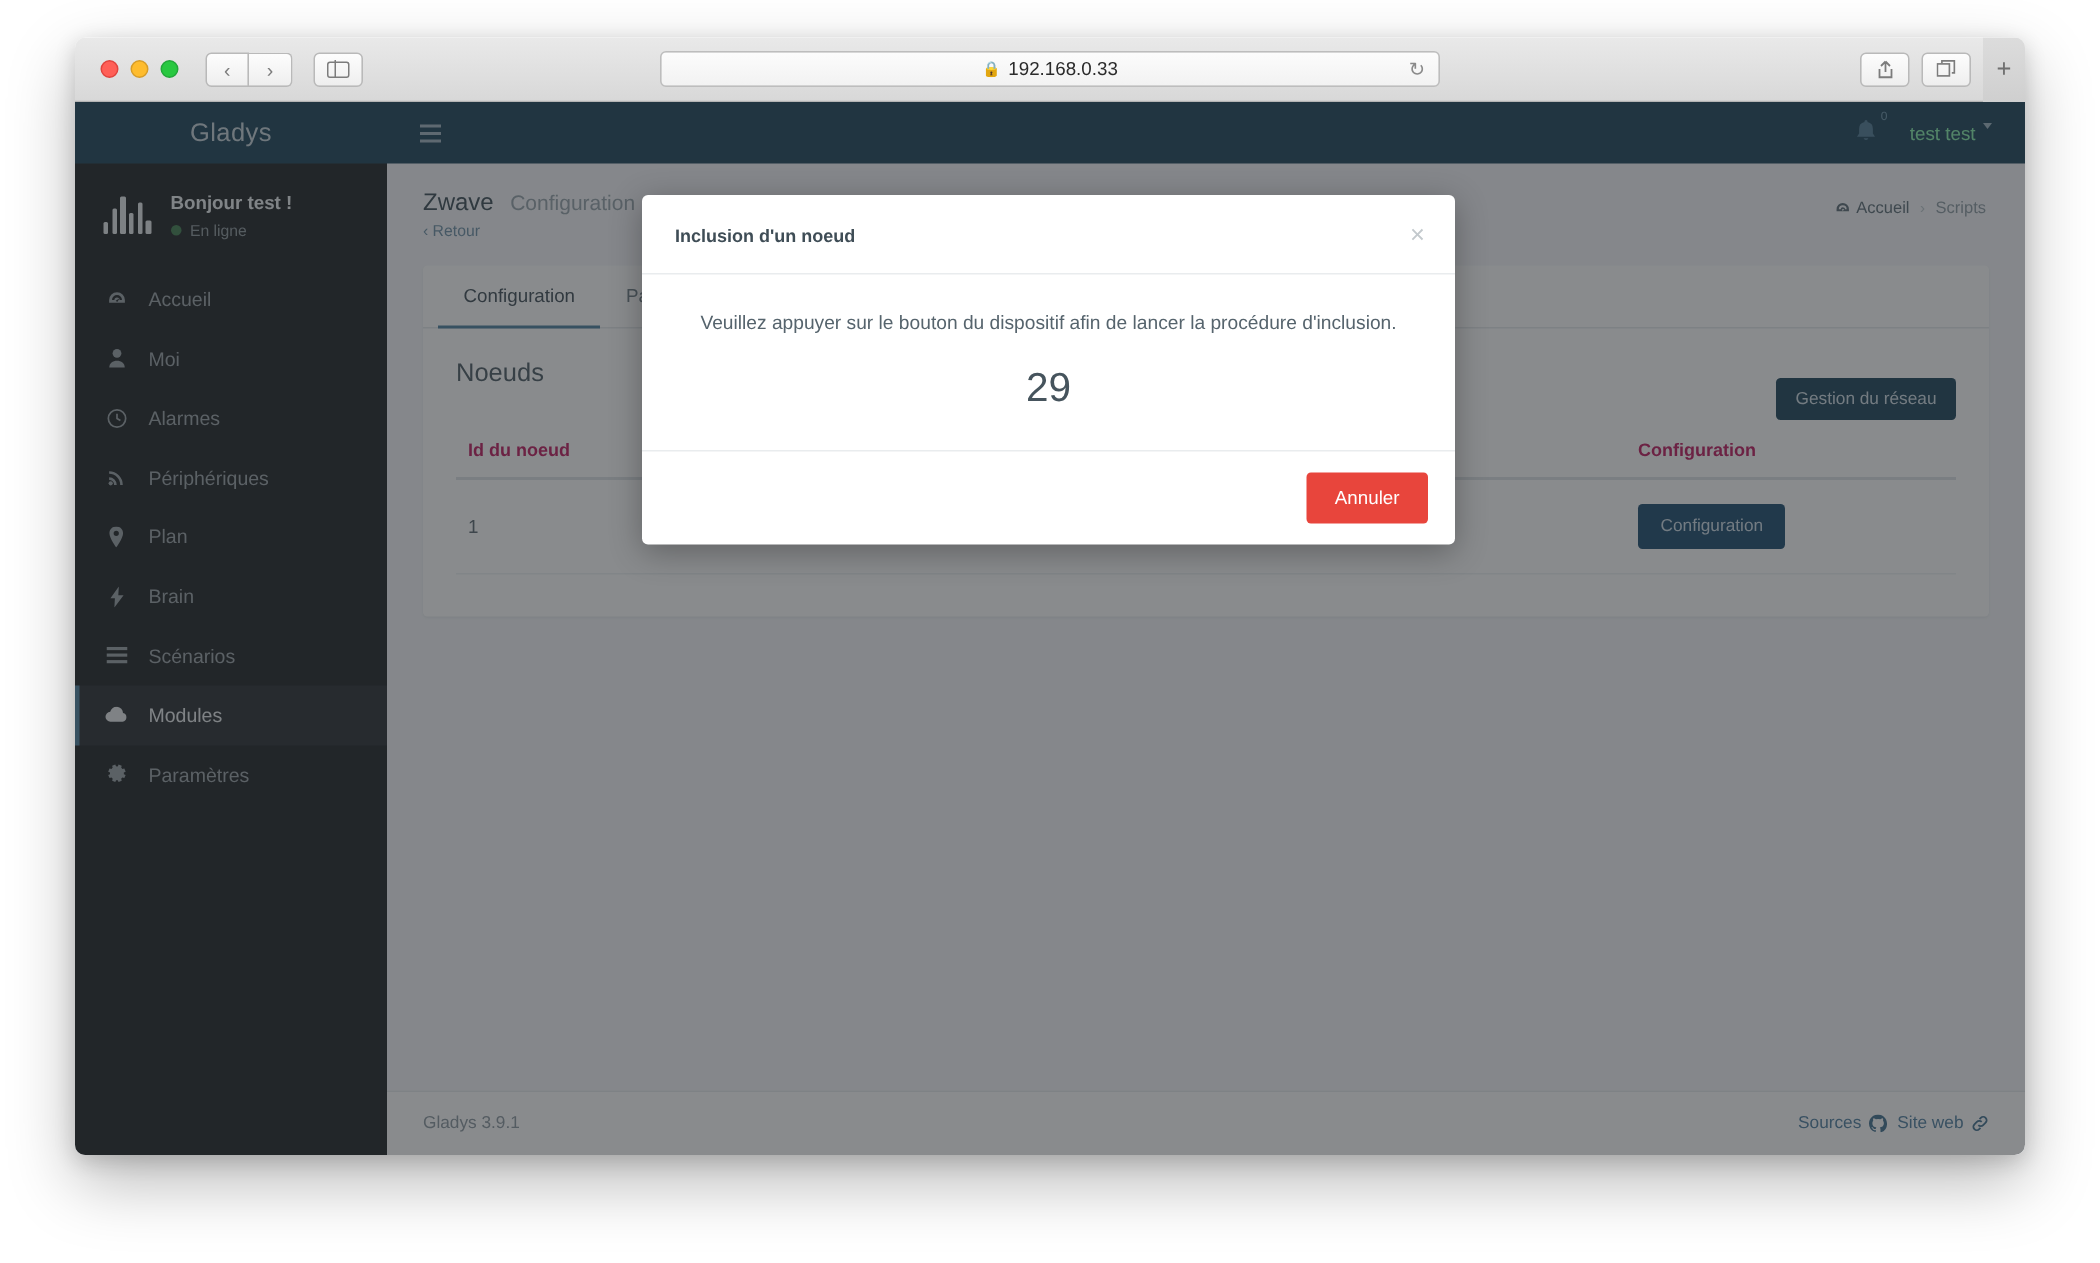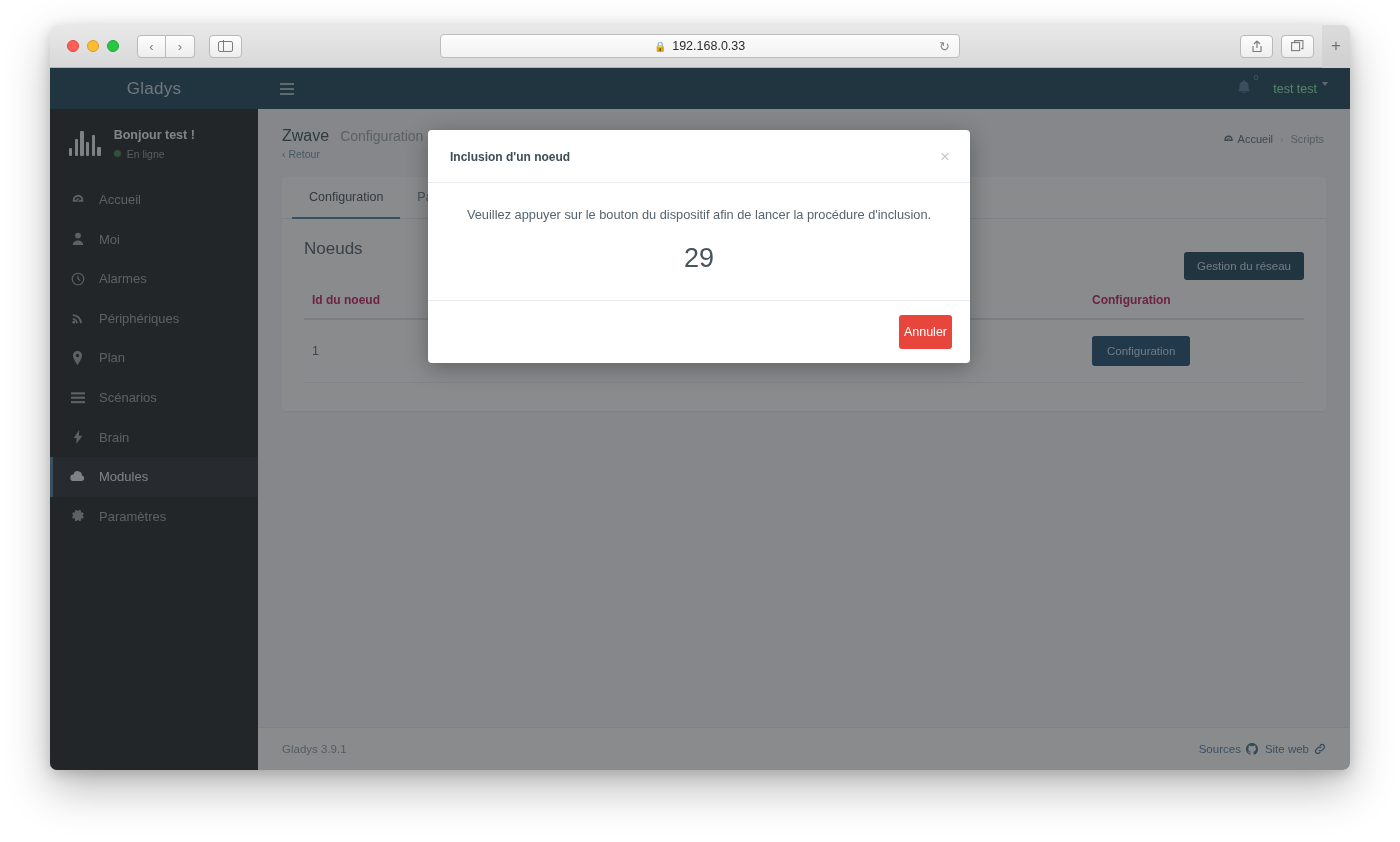--- a/index.html
+++ b/index.html
@@ -242,21 +242,21 @@
   }
   .modal-body { padding: 24px 22px 26px 22px; }
   .modal-text { font-size: 12.8px; color: #56646d; text-align: center; }
   .countdown { text-align: center; font-size: 27px; color: #46545d; margin-top: 21px; font-weight: normal; }
   .modal-footer {
     padding: 14px 18px; border-top: 1px solid #e9ecee;
     display: flex; justify-content: flex-end;
   }
   .btn-cancel {
     background: #e8453c; color: #ffffff; border: none; border-radius: 3px;
-    font-size: 12.5px; padding: 10px 5px; cursor: pointer;
+    font-size: 12.5px; padding: 10px 19px; cursor: pointer;
   }
 </style>
 </head>
 <body>
 
 <div class="browser-window">
 
   <div class="browser-toolbar">
     <div class="traffic-lights">
       <div class="tl red"></div>
@@ -362,35 +362,35 @@
         <div class="nav-item">
           <span class="nav-ico">
             <svg width="11" height="14" viewBox="0 0 12 16">
                 <path d="M6 0C3 0 .8 2.2.8 5.2 .8 9 6 16 6 16s5.2-7 5.2-10.8C11.2 2.2 9 0 6 0zm0 7.2a2 2 0 110-4 2 2 0 010 4z"></path>
               </svg>
           </span>
           <span>Plan</span>
         </div>
         <div class="nav-item">
           <span class="nav-ico">
+            <svg width="10" height="14" viewBox="0 0 10 16">
+                <path d="M6.4 0L0 9h3.4L3 16 10 6.6H6z"></path>
+              </svg>
+          </span>
+          <span>Brain</span>
+        </div>
+        <div class="nav-item">
+          <span class="nav-ico">
             <svg width="14" height="12" viewBox="0 0 16 13">
                 <rect x="0" y="0" width="16" height="2.4"></rect>
                 <rect x="0" y="5" width="16" height="2.4"></rect>
                 <rect x="0" y="10" width="16" height="2.4"></rect>
               </svg>
           </span>
           <span>Scénarios</span>
-        </div>
-        <div class="nav-item">
-          <span class="nav-ico">
-            <svg width="10" height="14" viewBox="0 0 10 16">
-                <path d="M6.4 0L0 9h3.4L3 16 10 6.6H6z"></path>
-              </svg>
-          </span>
-          <span>Brain</span>
         </div>
         <div class="nav-item active">
           <span class="nav-ico">
             <svg width="15" height="11" viewBox="0 0 16 11">
                 <path d="M12.8 4.3A4.6 4.6 0 003.7 3.4 3.5 3.5 0 004 10.4h8.5a3.1 3.1 0 00.3-6.1z"></path>
               </svg>
           </span>
           <span>Modules</span>
         </div>
         <div class="nav-item">

